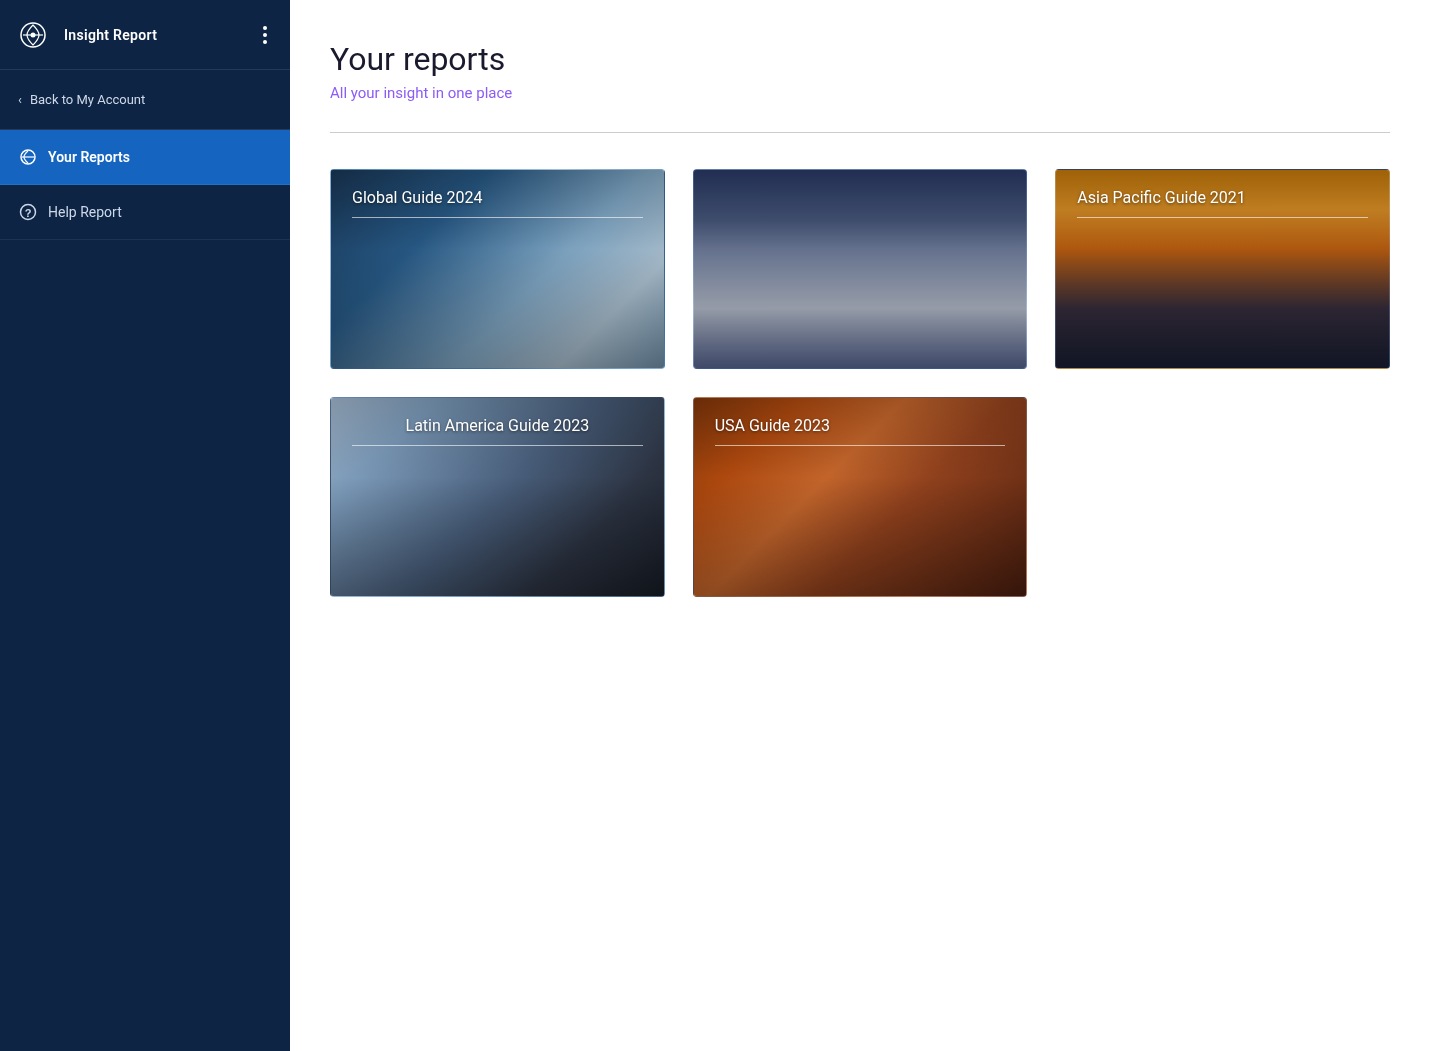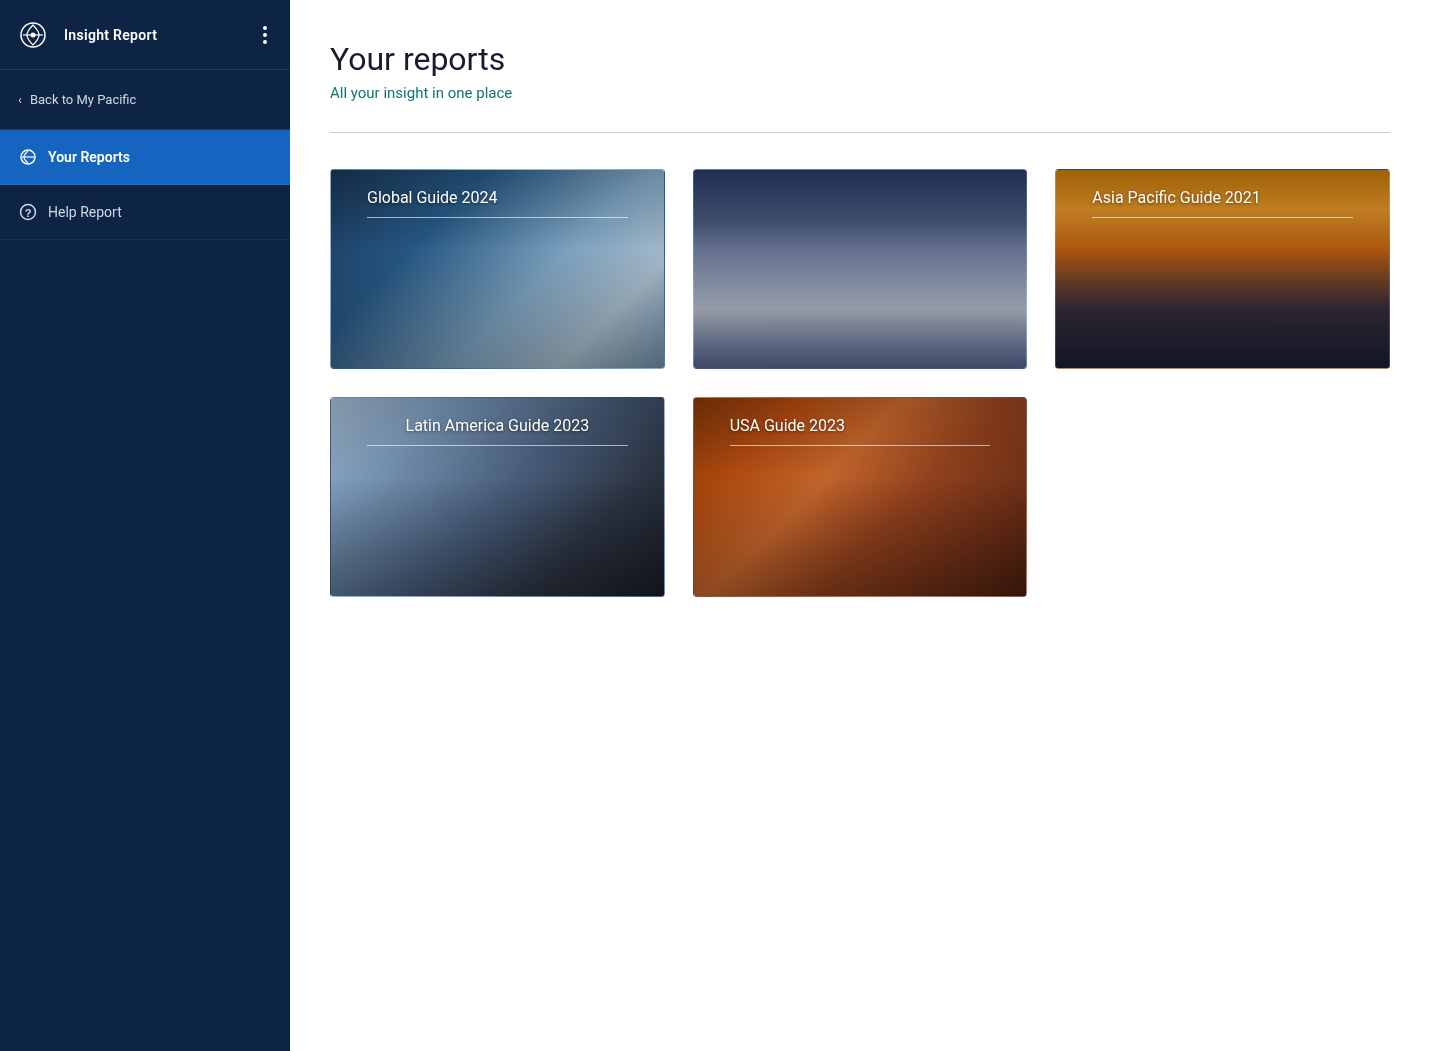--- a/index.html
+++ b/index.html
@@ -133,21 +133,21 @@
 
     .page-title {
       font-size: 32px;
       font-weight: 400;
       color: #1a1a2e;
       margin-bottom: 6px;
     }
 
     .page-subtitle {
       font-size: 15px;
-      color: #0f766e;
+      color: #8b5cf6;
       font-weight: 400;
     }
 
     .page-divider {
       border: none;
       border-top: 1px solid #ccc;
       margin-bottom: 36px;
     }
 
     .reports-grid {
@@ -171,21 +171,21 @@
       position: absolute;
       inset: 0;
       background: linear-gradient(to bottom, rgba(0,0,0,0.25) 0%, rgba(0,0,0,0.1) 40%, rgba(0,0,0,0.35) 100%);
     }
 
     .report-card-content {
       position: absolute;
       top: 0;
       left: 0;
       right: 0;
-      padding: 18px 36px;
+      padding: 18px 21px;
     }
 
     .report-card-title {
       color: #fff;
       font-size: 16px;
       font-weight: 400;
       margin-bottom: 10px;
       text-shadow: 0 1px 3px rgba(0,0,0,0.5);
     }
 
@@ -223,21 +223,21 @@
     <div class="sidebar-kebab">
       <span></span>
         <span></span>
         <span></span>
     </div>
   </div>
 
   <div class="sidebar-nav">
     <a class="sidebar-back">
       <span class="chevron-left">‹</span>
-      <span>Back to My Pacific</span>
+      <span>Back to My Account</span>
     </a>
 
     <div class="nav-item active">
       <span class="nav-icon">
         <svg width="18" height="18" viewBox="0 0 18 18" fill="none">
           <circle cx="9" cy="9" r="7" stroke="white" stroke-width="1.5" fill="none"></circle>
           <path d="M9 3 C9 3 5 6.5 5 9 C5 11.5 9 15 9 15" stroke="white" stroke-width="1.2" fill="none"></path>
           <line x1="3" y1="9" x2="15" y2="9" stroke="white" stroke-width="1.2"></line>
         </svg>
       </span>

